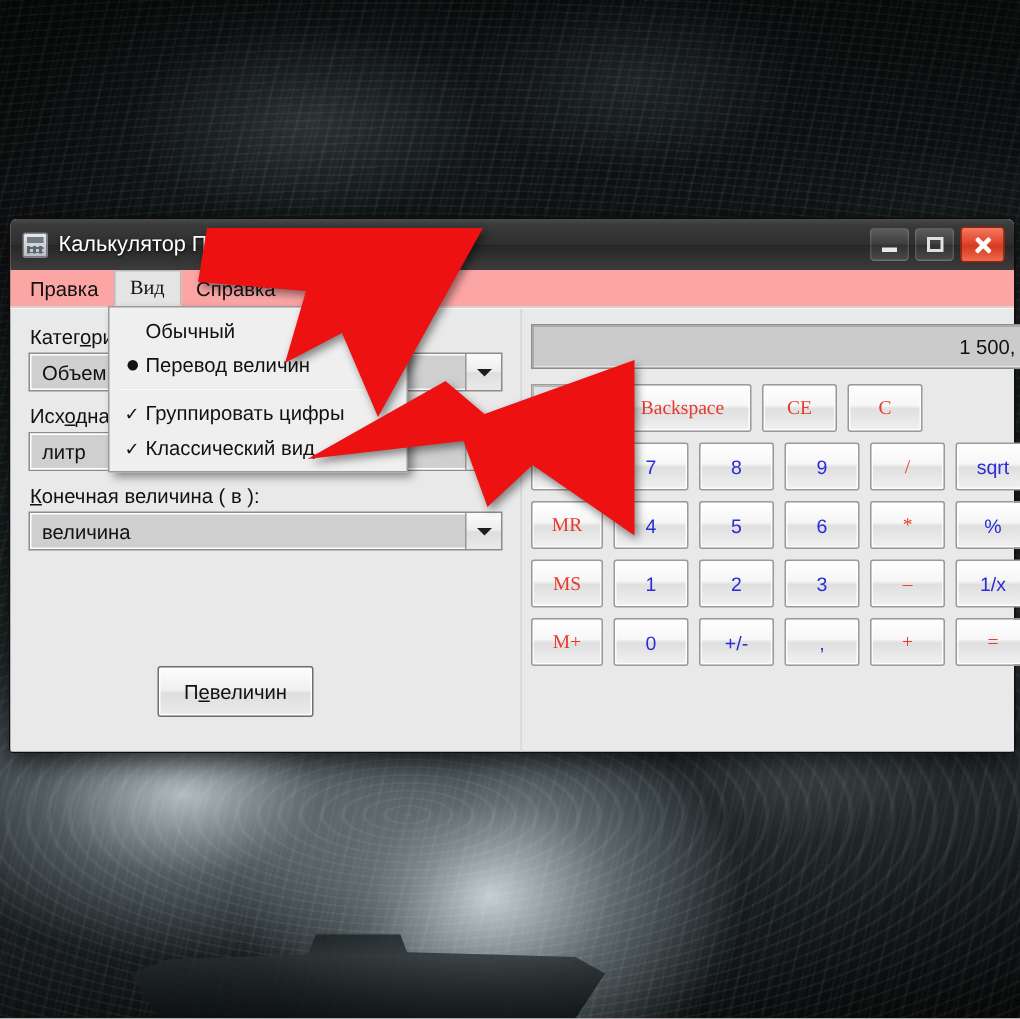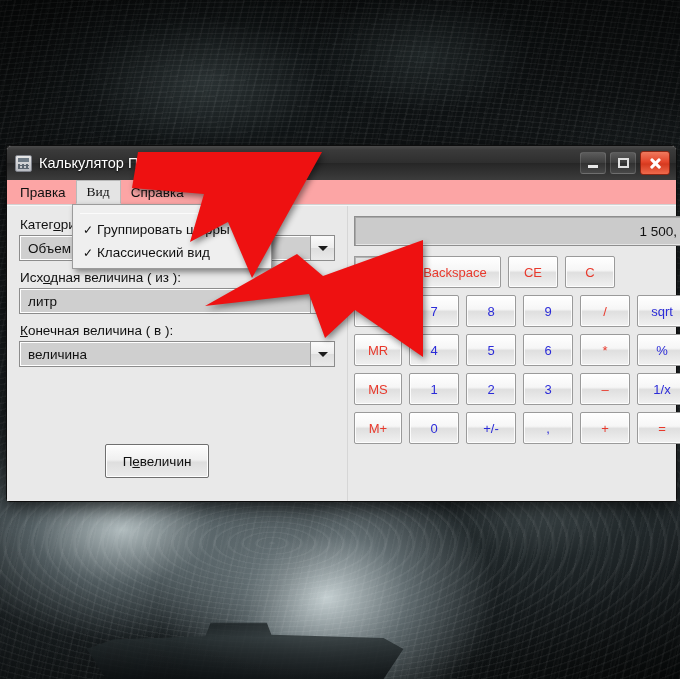--- a/index.html
+++ b/index.html
@@ -235,21 +235,21 @@
   .krow { display: flex; gap: 7px; margin-bottom: 7px; }
   .key {
     height: 32px;
     border: 1px solid #9a9a9a;
     border-radius: 2px;
     background: linear-gradient(180deg, #ffffff 0%, #f6f6f6 44%, #dfdfdf 52%, #f1f1f1 100%);
     display: flex; align-items: center; justify-content: center;
     font-size: 13px;
     box-shadow: inset 0 0 0 1px rgba(255,255,255,0.85);
   }
-  .key.red  { color: #e8392c; }
+  .key.red  { color: #e8392c; font-family: Liberation Serif, serif; }
   .key.blue { color: #2b2bd8; }
   .key.mem  { width: 48px; }
   .key.num  { width: 50px; }
   .key.wide { width: 92px; }
   .key.op   { width: 50px; }
   #mem-indicator {
     width: 48px; height: 32px;
     border: 1px solid #9c9c9c;
     background: #e3e3e3;
     box-shadow: inset 1px 1px 0 #b5b5b5;
@@ -398,20 +398,30 @@
               <div class="key red op">+</div>
               <div class="key red op">=</div>
             </div>
           </div>
       </div>
 
     </div>
   </div>
 
   <div id="view-menu">
+      <div class="mrow">
+        <span class="mmark"></span>
+        <span>Обычный</span>
+      </div>
+      <div class="mrow">
+        <span class="mmark">
+          <span class="bullet"></span>
+        </span>
+        <span>Перевод величин</span>
+      </div>
       <div class="msep"></div>
       <div class="mrow">
         <span class="mmark">✓</span>
         <span>Группировать цифры</span>
       </div>
       <div class="mrow">
         <span class="mmark">✓</span>
         <span>Классический вид</span>
       </div>
     </div>

